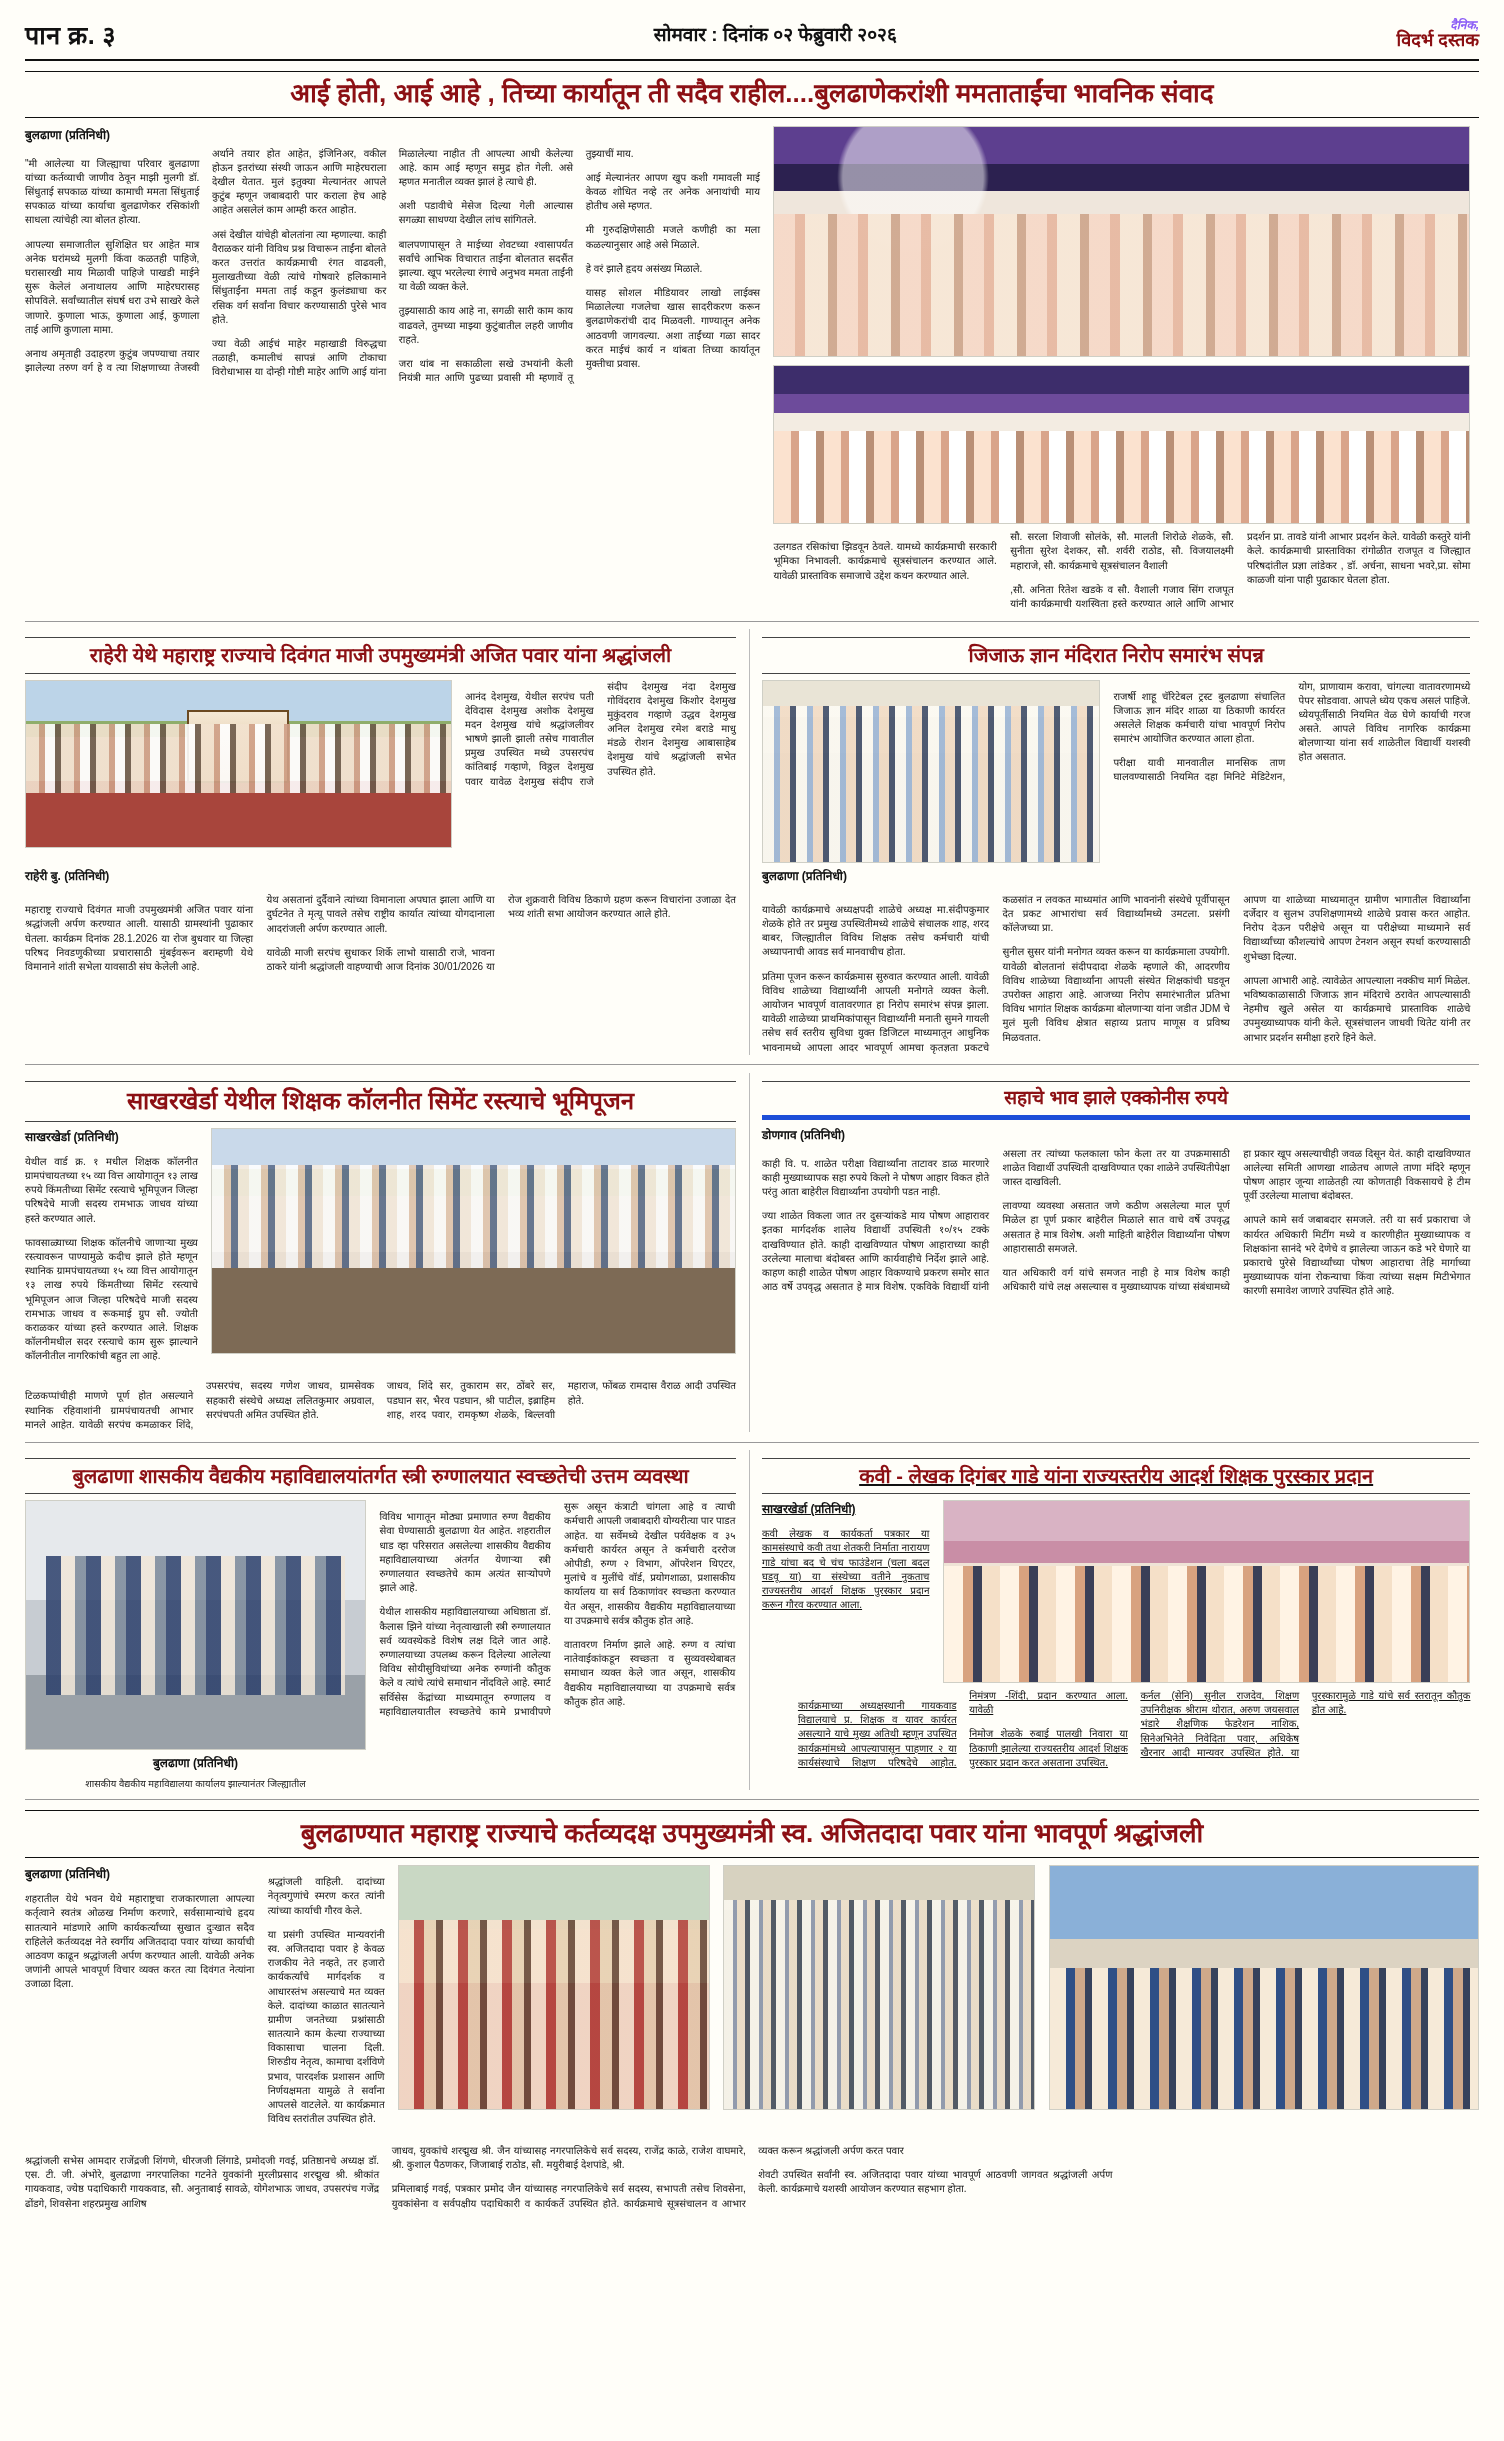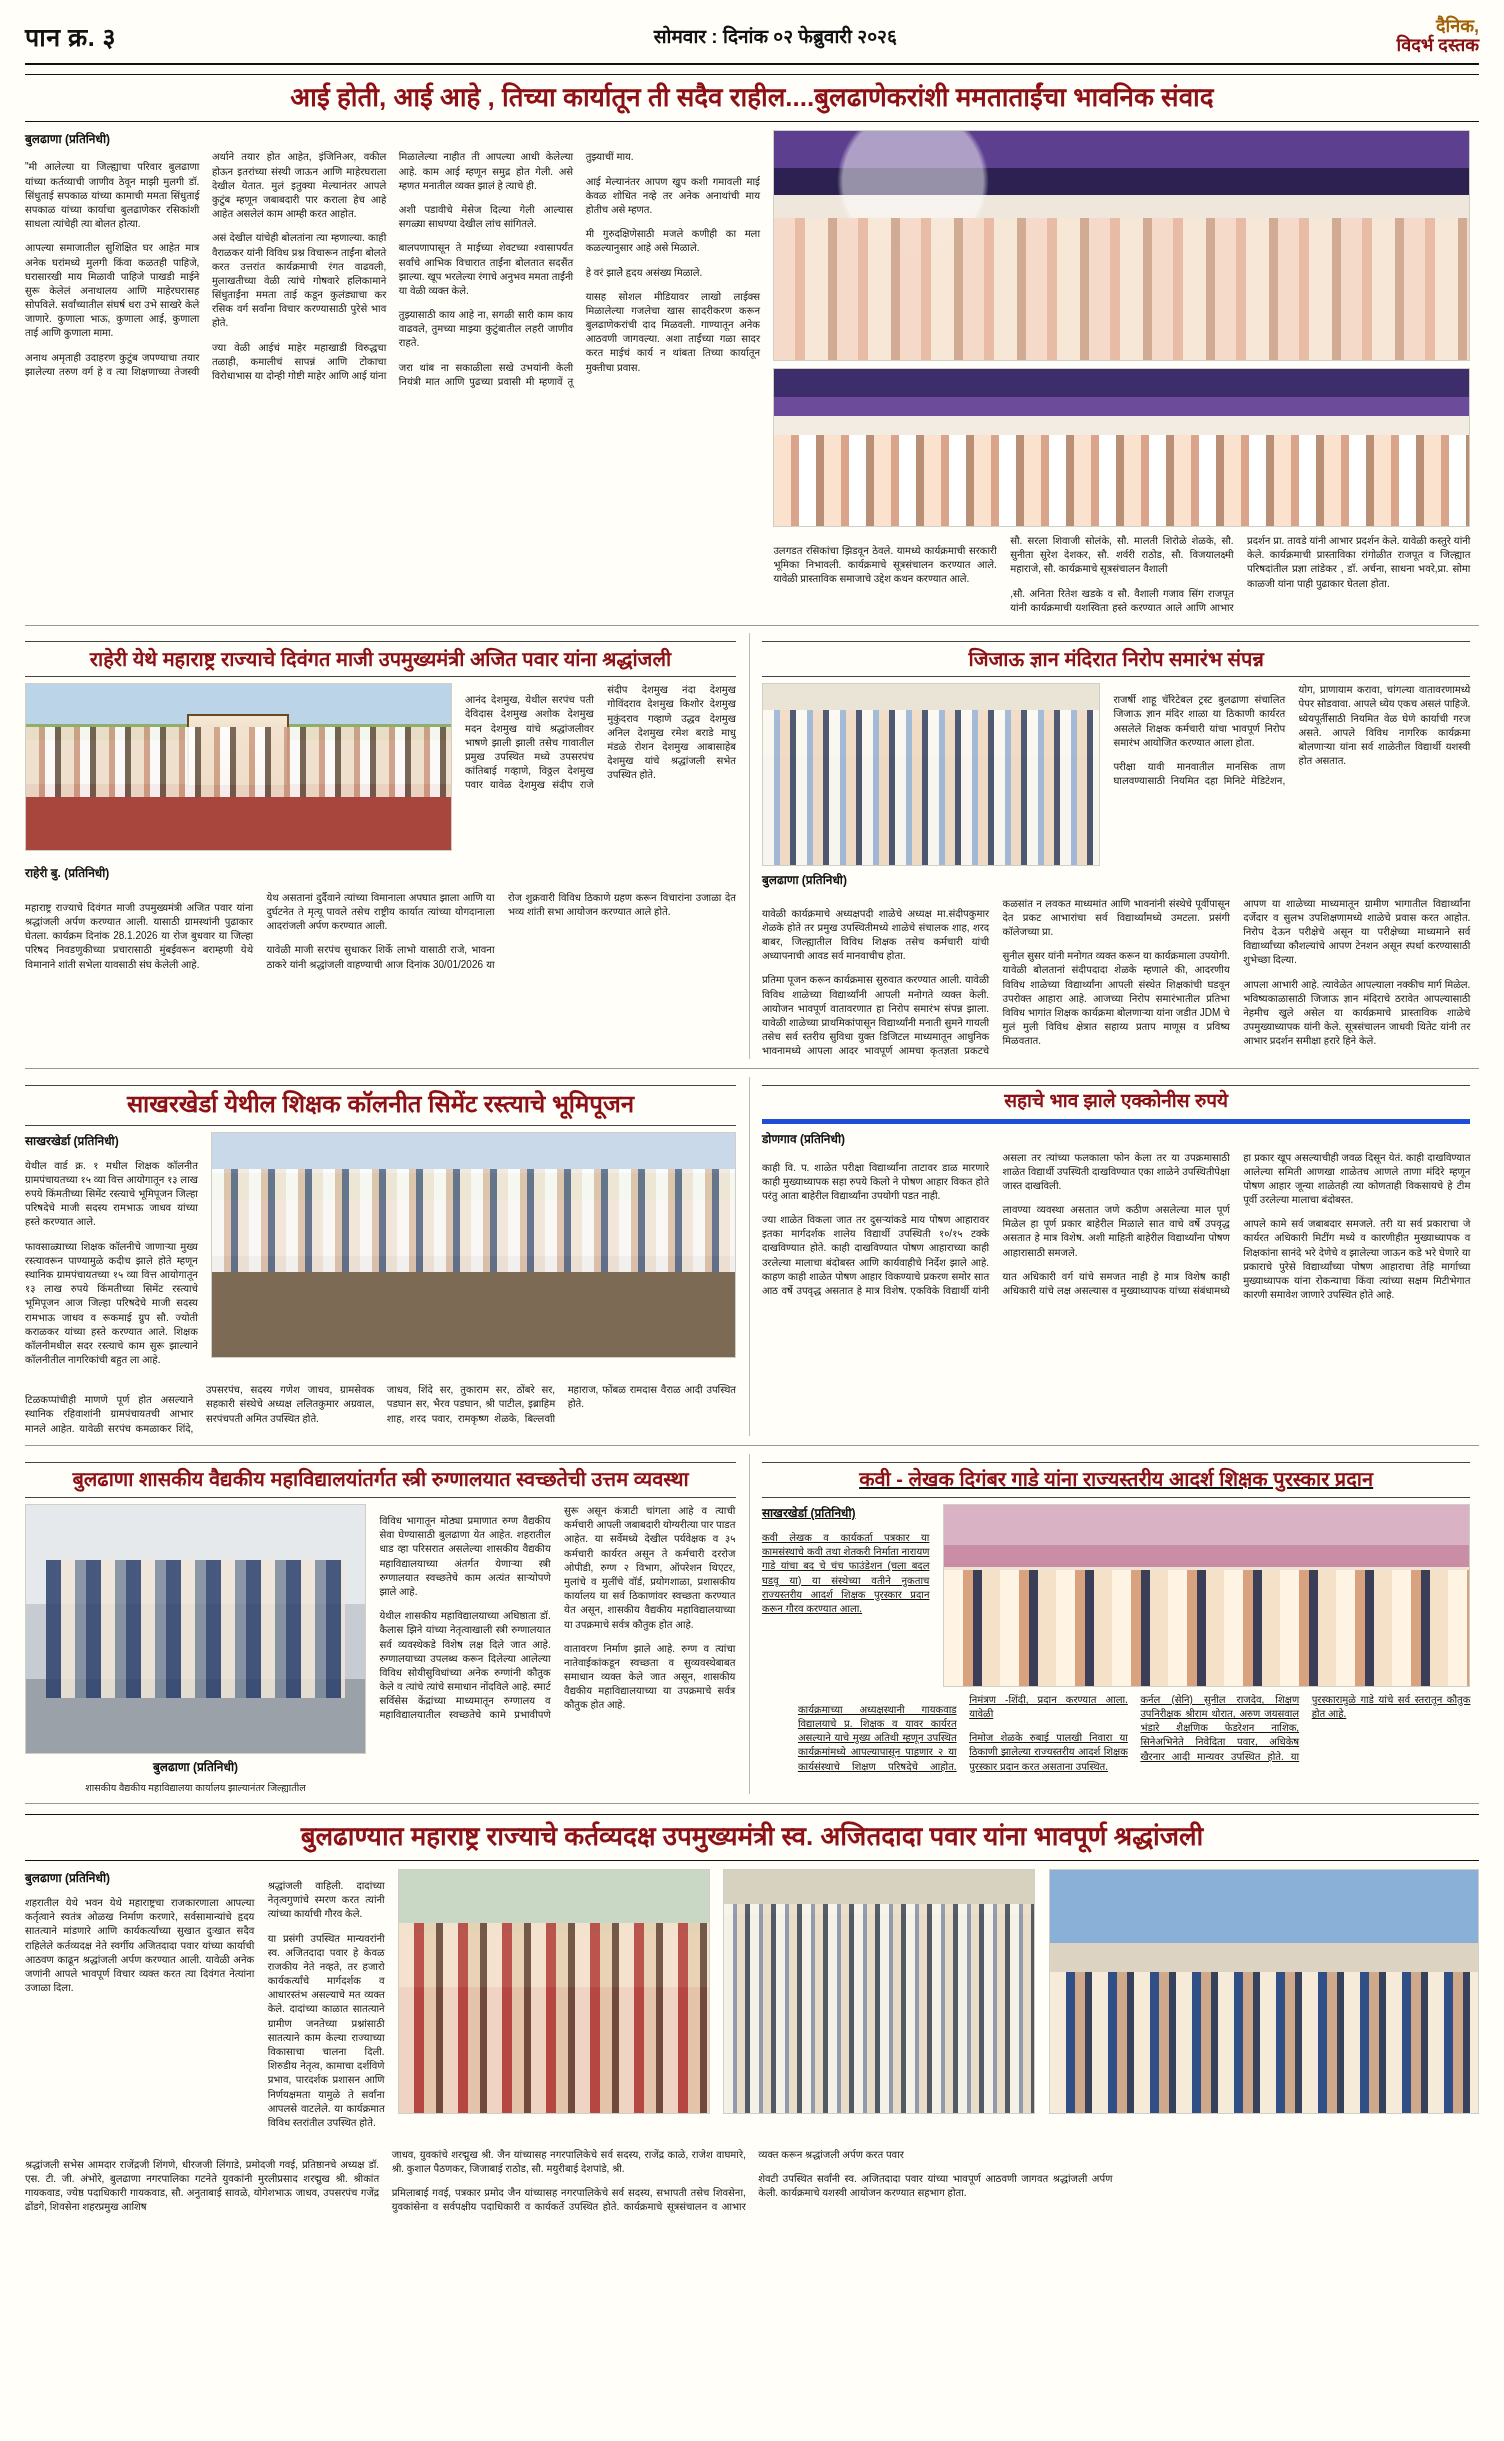--- a/index.html
+++ b/index.html
@@ -36,21 +36,21 @@
     flex: 1;
     text-align: center;
     margin-left: 38px;
   }
   .masthead .brand {
     text-align: right;
     line-height: 1.05;
     color: #8a0f12;
     font-weight: bold;
   }
-  .masthead .brand .small { font-size: 18px; color:#a16207; display:block;}
+  .masthead .brand .small { font-size: 12px; color:#8b5cf6; display:block;font-style:italic;}
   .masthead .brand .big { font-size: 18px; display:block;}
 
   
   .headline {
     margin: 9.6px 0 7.7px 0;
     border-top: 1.9px solid #111;
     border-bottom: 1.9px solid #111;
     padding: 6.7px 5.8px 7.7px 5.8px;
     font-size: 26px;
     font-weight: bold;
@@ -281,21 +281,21 @@
 
   <div class="row">
 
     <div style="width:711px;">
       <div class="headline sub">राहेरी येथे महाराष्ट्र राज्याचे दिवंगत माजी उपमुख्यमंत्री अजित पवार यांना श्रद्धांजली</div>
       <div class="row">
         <div style="width:428px;">
           <div class="photo ph-rally" style="height:168px;">
             <div class="frame-portrait"></div>
           </div>
-          <div class="body-text" style="margin-top:14px;">
+          <div class="body-text" style="margin-top:20px;">
             <div class="byline">राहेरी बु. (प्रतिनिधी)</div>
           </div>
         </div>
         <div style="width:272px;">
           <div class="body-text cols2">
             <p>आनंद देशमुख, येथील सरपंच पती देविदास देशमुख अशोक देशमुख मदन देशमुख यांचे श्रद्धांजलीवर भाषणे झाली झाली तसेच गावातील प्रमुख उपस्थित मध्ये उपसरपंच कांतिबाई गव्हाणे, विठ्ठल देशमुख पवार यावेळ देशमुख संदीप राजे संदीप देशमुख नंदा देशमुख गोविंदराव देशमुख किशोर देशमुख मुकुंदराव गव्हाणे उद्धव देशमुख अनिल देशमुख रमेश बराडे माधु मंडळे रोशन देशमुख आबासाहेब देशमुख यांचे श्रद्धांजली सभेत उपस्थित होते.</p>
           </div>
         </div>
       </div>
       <div class="body-text cols3" style="margin-top:4.8px;">

